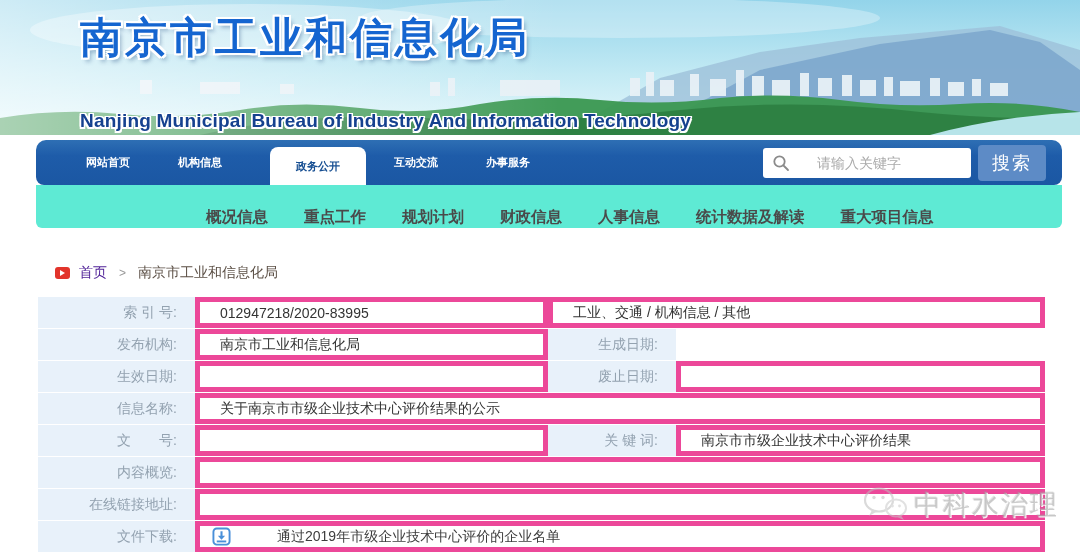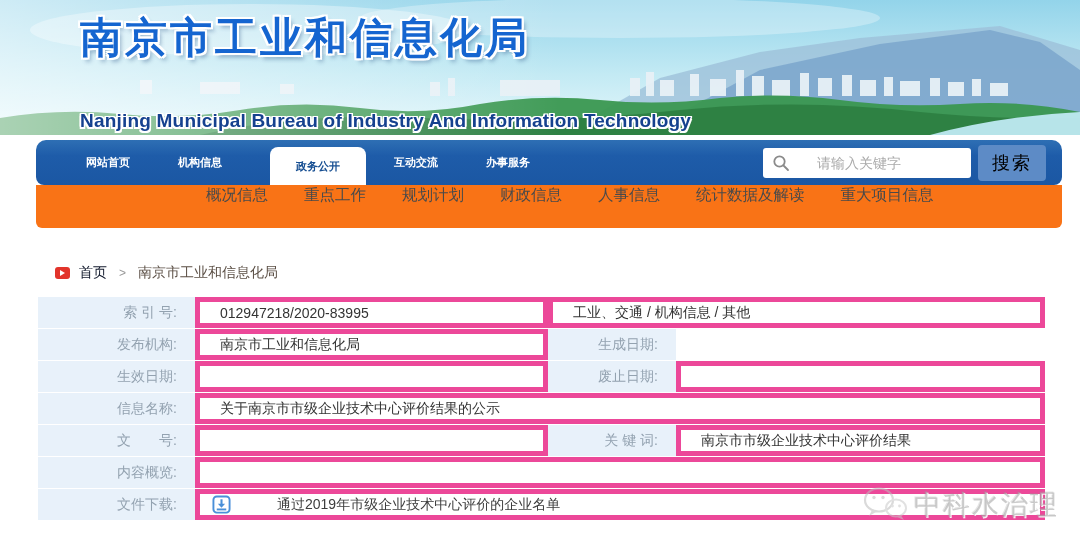--- a/index.html
+++ b/index.html
@@ -51,44 +51,44 @@
   }
   .search-box svg { position:absolute; left:9px; top:6px; }
   .search-input {
     border:none; outline:none; background:transparent; width:100%; height:100%;
     padding-left:54px; font-size:14px; color:#333;
     font-family:"Liberation Sans","DejaVu Sans",sans-serif;
   }
   .search-input::placeholder { color:#aaaaaa; }
   .search-btn {
     margin-left:7px; width:68px; height:36px; background:#5d8bc6; border:none;
-    border-radius:4px; color:#000000; font-size:18px; letter-spacing:2px; cursor:pointer;
+    border-radius:4px; color:#ffffff; font-size:18px; letter-spacing:2px; cursor:pointer;
     font-family:"Liberation Sans","DejaVu Sans",sans-serif;
   }
 
   
   .subnav {
     position:absolute; left:36px; top:185px; width:1026px; height:43px;
-    background:#f97316; border-radius:0 0 6px 6px;
-    display:flex; align-items:flex-start; padding-left:170px;
+    background:#5eead4; border-radius:0 0 6px 6px;
+    display:flex; align-items:flex-end; padding-left:170px;font-weight:bold;
   }
   .subnav-item {
     font-size:15.5px; color:#4a4a4a; text-decoration:none; margin-right:36px;
     white-space:nowrap; cursor:pointer;
   }
 
   
   .breadcrumb { position:absolute; left:55px; top:264px; display:flex; align-items:center; font-size:14px; color:#5b4f45; }
   .crumb-icon { width:15px; height:12px; background:#e2342b; border-radius:3px; position:relative; margin-right:9px; }
   .crumb-icon:before {
     content:""; position:absolute; left:5px; top:3px;
     border-left:5px solid #fff; border-top:3px solid transparent; border-bottom:3px solid transparent;
   }
   .crumb-sep { color:#999; margin:0 12px; font-size:12px; }
-  .crumb-link { color:#0f172a; text-decoration:none; cursor:pointer;text-align:center; }
+  .crumb-link { color:#4c1d95; text-decoration:none; cursor:pointer;text-align:center; }
 
   
   .info-table { position:absolute; left:38px; top:297px; width:1007px; }
   .row { display:flex; height:31px; margin-bottom:1px; }
   .cell { display:flex; align-items:center; }
   .lbl {
     background:#e8f1fa; color:#93a2b0; font-size:14px;
     justify-content:flex-end; padding-right:18px; flex:0 0 157px;
   }
   .lbl.r { flex:0 0 128px; margin-left:0; }
@@ -240,20 +240,24 @@
     <div class="cell val v1"></div>
     <div class="cell lbl r">关 键 词:</div>
     <div class="cell val v2">南京市市级企业技术中心评价结果</div>
   </div>
 
   <div class="row">
     <div class="cell lbl">内容概览:</div>
     <div class="cell val full"></div>
   </div>
 
+  <div class="row">
+    <div class="cell lbl">在线链接地址:</div>
+    <div class="cell val full"></div>
+  </div>
 
   <div class="row">
     <div class="cell lbl">文件下载:</div>
     <div class="cell val full">
       <span class="dl-icon">
         <svg width="19" height="19" viewBox="0 0 20 20">
           <rect x="1.5" y="1.5" width="17" height="17" rx="3.5" fill="none" stroke="#4a90d9" stroke-width="2"></rect>
           <line x1="10" y1="4.5" x2="10" y2="10.5" stroke="#4a90d9" stroke-width="2.2"></line>
           <path d="M6.2,9.2 L10,13.5 L13.8,9.2 Z" fill="#4a90d9"></path>
           <rect x="5" y="14.2" width="10" height="2" fill="#4a90d9"></rect>

